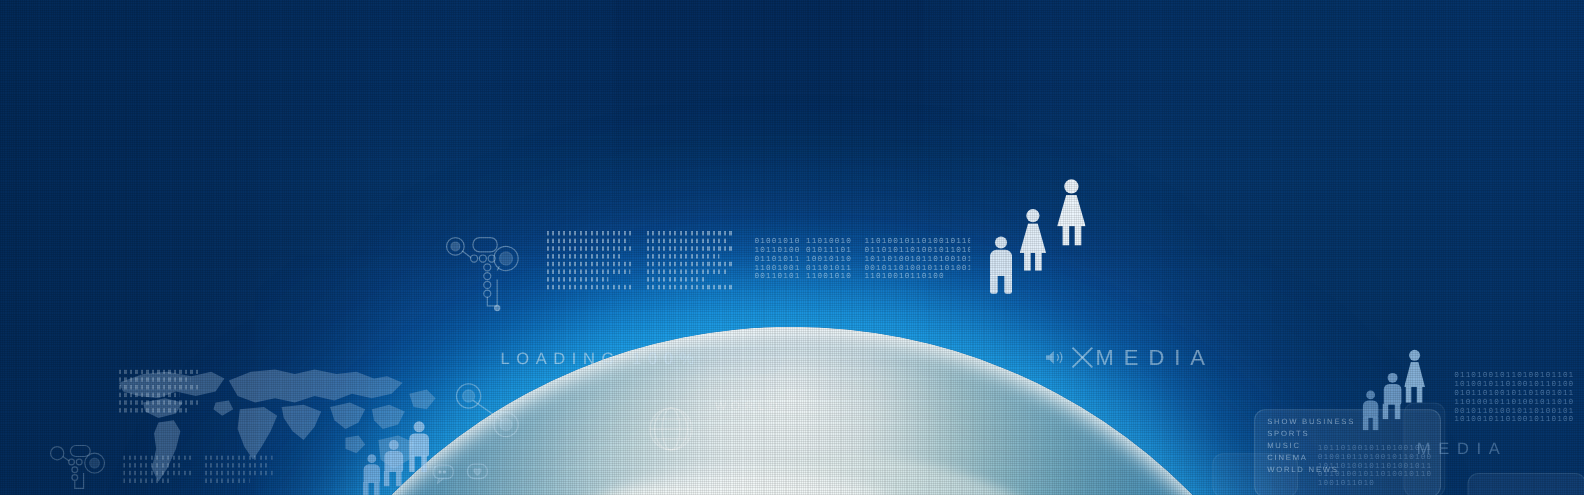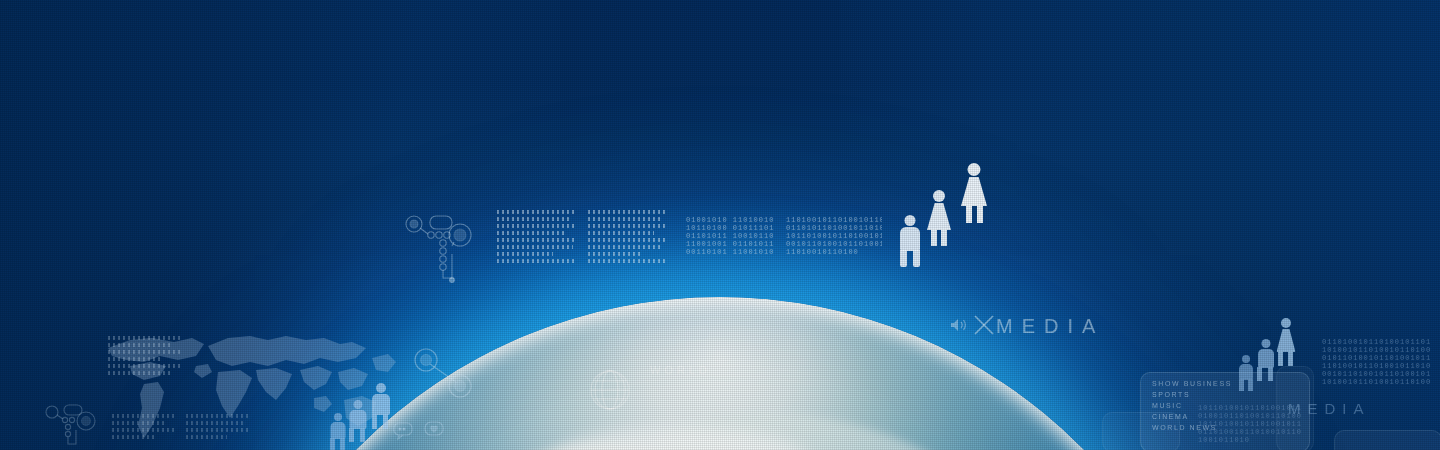--- a/index.html
+++ b/index.html
@@ -434,19 +434,20 @@
         <circle cx="12" cy="9" r="1" fill="currentColor"></circle>
     </g>
   </svg>
   <svg class="heart-icon" viewBox="0 0 22 20">
     <g stroke="currentColor" fill="none" stroke-width="1.2">
       <rect x="2" y="3" width="18" height="13" rx="6"></rect>
       <path d="M11 13 C6 9.5 7.5 5.5 11 7.8 C14.5 5.5 16 9.5 11 13 Z" fill="currentColor" opacity=".75"></path>
     </g>
   </svg>
 
+  <div class="hud loading-label">LOADING 100%</div>
   <div class="hud media-label">MEDIA</div>
   <div class="hud media-label-2">MEDIA</div>
   <div class="hud world-label">WORLD</div>
 
 
   <div class="bg-mesh"></div>
 </div>
 
 </body></html>

